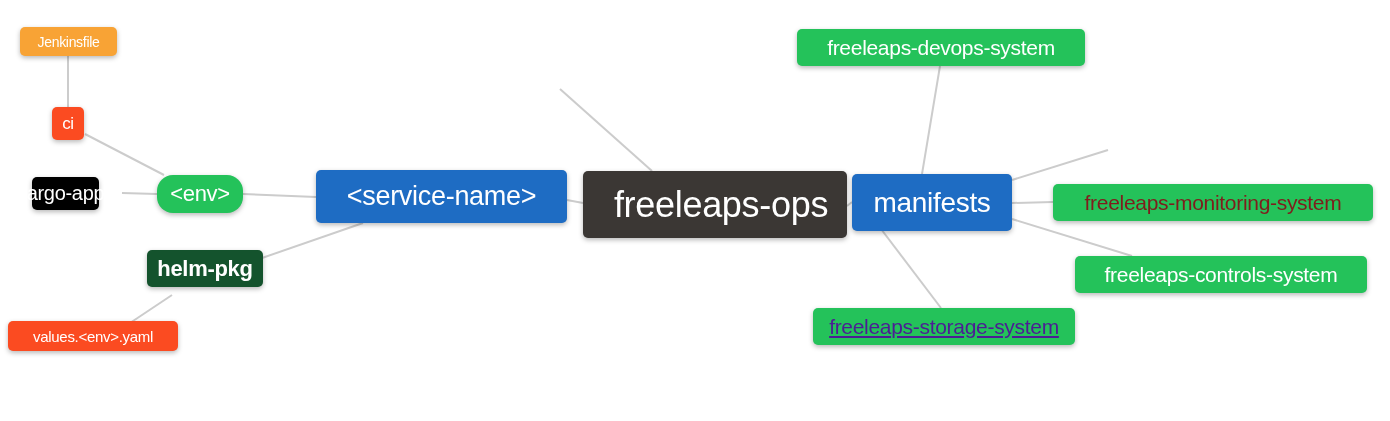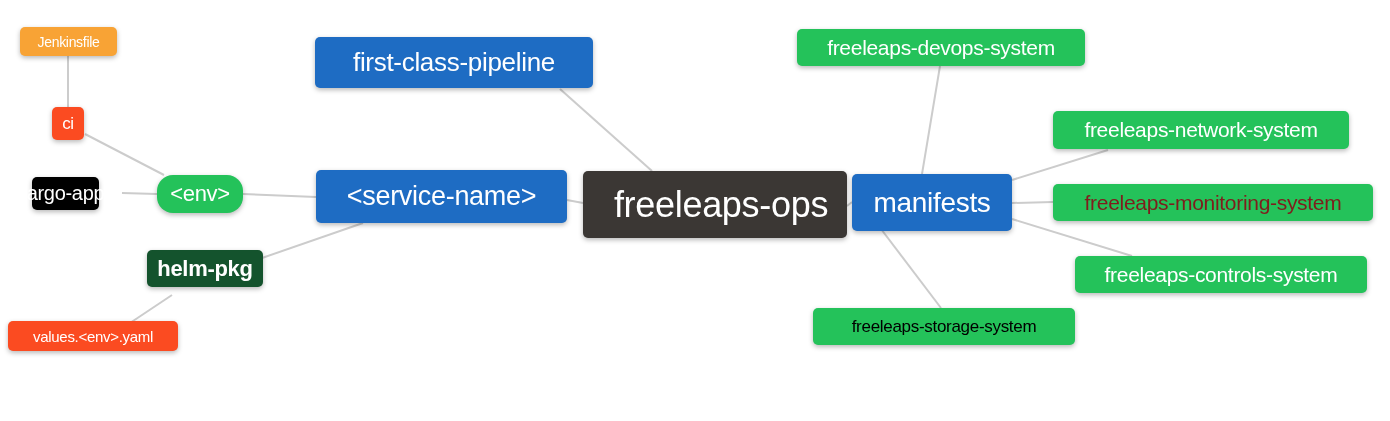--- a/index.html
+++ b/index.html
@@ -61,22 +61,20 @@
       <line x1="1012" y1="219" x2="1132" y2="256" class="edge" stroke="#cccccc"></line>
       <line x1="878" y1="225" x2="941" y2="308" class="edge" stroke="#cccccc"></line>
     </svg>
 
 <div class="node" style="left: 20px; top: 27px; width: 97px; height: 29px; font-size: 14px; background: rgb(248, 163, 53); color: rgb(255, 255, 255);">Jenkinsfile</div>
     <div class="node" style="left: 52px; top: 107px; width: 32px; height: 33px; font-size: 17px; background: rgb(251, 75, 33); color: rgb(255, 255, 255);">ci</div>
     <div class="node" style="left: 32px; top: 177px; width: 67px; height: 33px; font-size: 20px; background: #000000; color: rgb(255, 255, 255);">argo-app</div>
     <div class="node" style="left: 157px; top: 175px; width: 86px; height: 38px; font-size: 22px; background: rgb(36, 194, 90); color: rgb(255, 255, 255); border-radius: 16px;">&lt;env&gt;</div>
     <div class="node" style="left: 147px; top: 250px; width: 116px; height: 37px; font-size: 22px; background: #14532d; color: rgb(255, 255, 255); font-weight: bold;">helm-pkg</div>
     <div class="node" style="left: 8px; top: 321px; width: 170px; height: 30px; font-size: 15px; background: rgb(251, 75, 33); color: rgb(255, 255, 255);">values.&lt;env&gt;.yaml</div>
-    <div class="node" style="left: 315px; top: 37px; width: 278px; height: 51px; font-size: 26px; background: rgb(30, 108, 195); color: rgb(255, 255, 255);">first-class-pipeline</div>
     <div class="node" style="left: 316px; top: 170px; width: 251px; height: 53px; font-size: 27px; background: rgb(30, 108, 195); color: rgb(255, 255, 255);">&lt;service-name&gt;</div>
     <div class="node" style="left: 583px; top: 171px; width: 264px; height: 67px; font-size: 36px; background: rgb(59, 55, 52); color: rgb(255, 255, 255); padding-left: 12px;">freeleaps-ops</div>
     <div class="node" style="left: 852px; top: 174px; width: 160px; height: 57px; font-size: 28px; background: rgb(30, 108, 195); color: rgb(255, 255, 255);">manifests</div>
     <div class="node" style="left: 797px; top: 29px; width: 288px; height: 37px; font-size: 21px; background: rgb(36, 194, 90); color: rgb(255, 255, 255);">freeleaps-devops-system</div>
-    <div class="node" style="left: 1053px; top: 111px; width: 296px; height: 38px; font-size: 21px; background: rgb(36, 194, 90); color: rgb(255, 255, 255);">freeleaps-network-system</div>
     <div class="node" style="left: 1053px; top: 184px; width: 320px; height: 37px; font-size: 21px; background: rgb(36, 194, 90); color: #7f1d1d;">freeleaps-monitoring-system</div>
     <div class="node" style="left: 1062px; top: 256px; width: 292px; height: 37px; font-size: 21px; background: rgb(36, 194, 90); color: rgb(255, 255, 255); margin-left: 13px;">freeleaps-controls-system</div>
-    <div class="node" style="left: 813px; top: 308px; width: 262px; height: 37px; font-size: 17px; background: rgb(36, 194, 90); color: #000000;">freeleaps-storage-system</div>
+    <div class="node" style="left: 813px; top: 308px; width: 262px; height: 37px; font-size: 21px; background: rgb(36, 194, 90); color: #4c1d95; text-decoration: underline;">freeleaps-storage-system</div>
   </div>
 
 </body></html>

